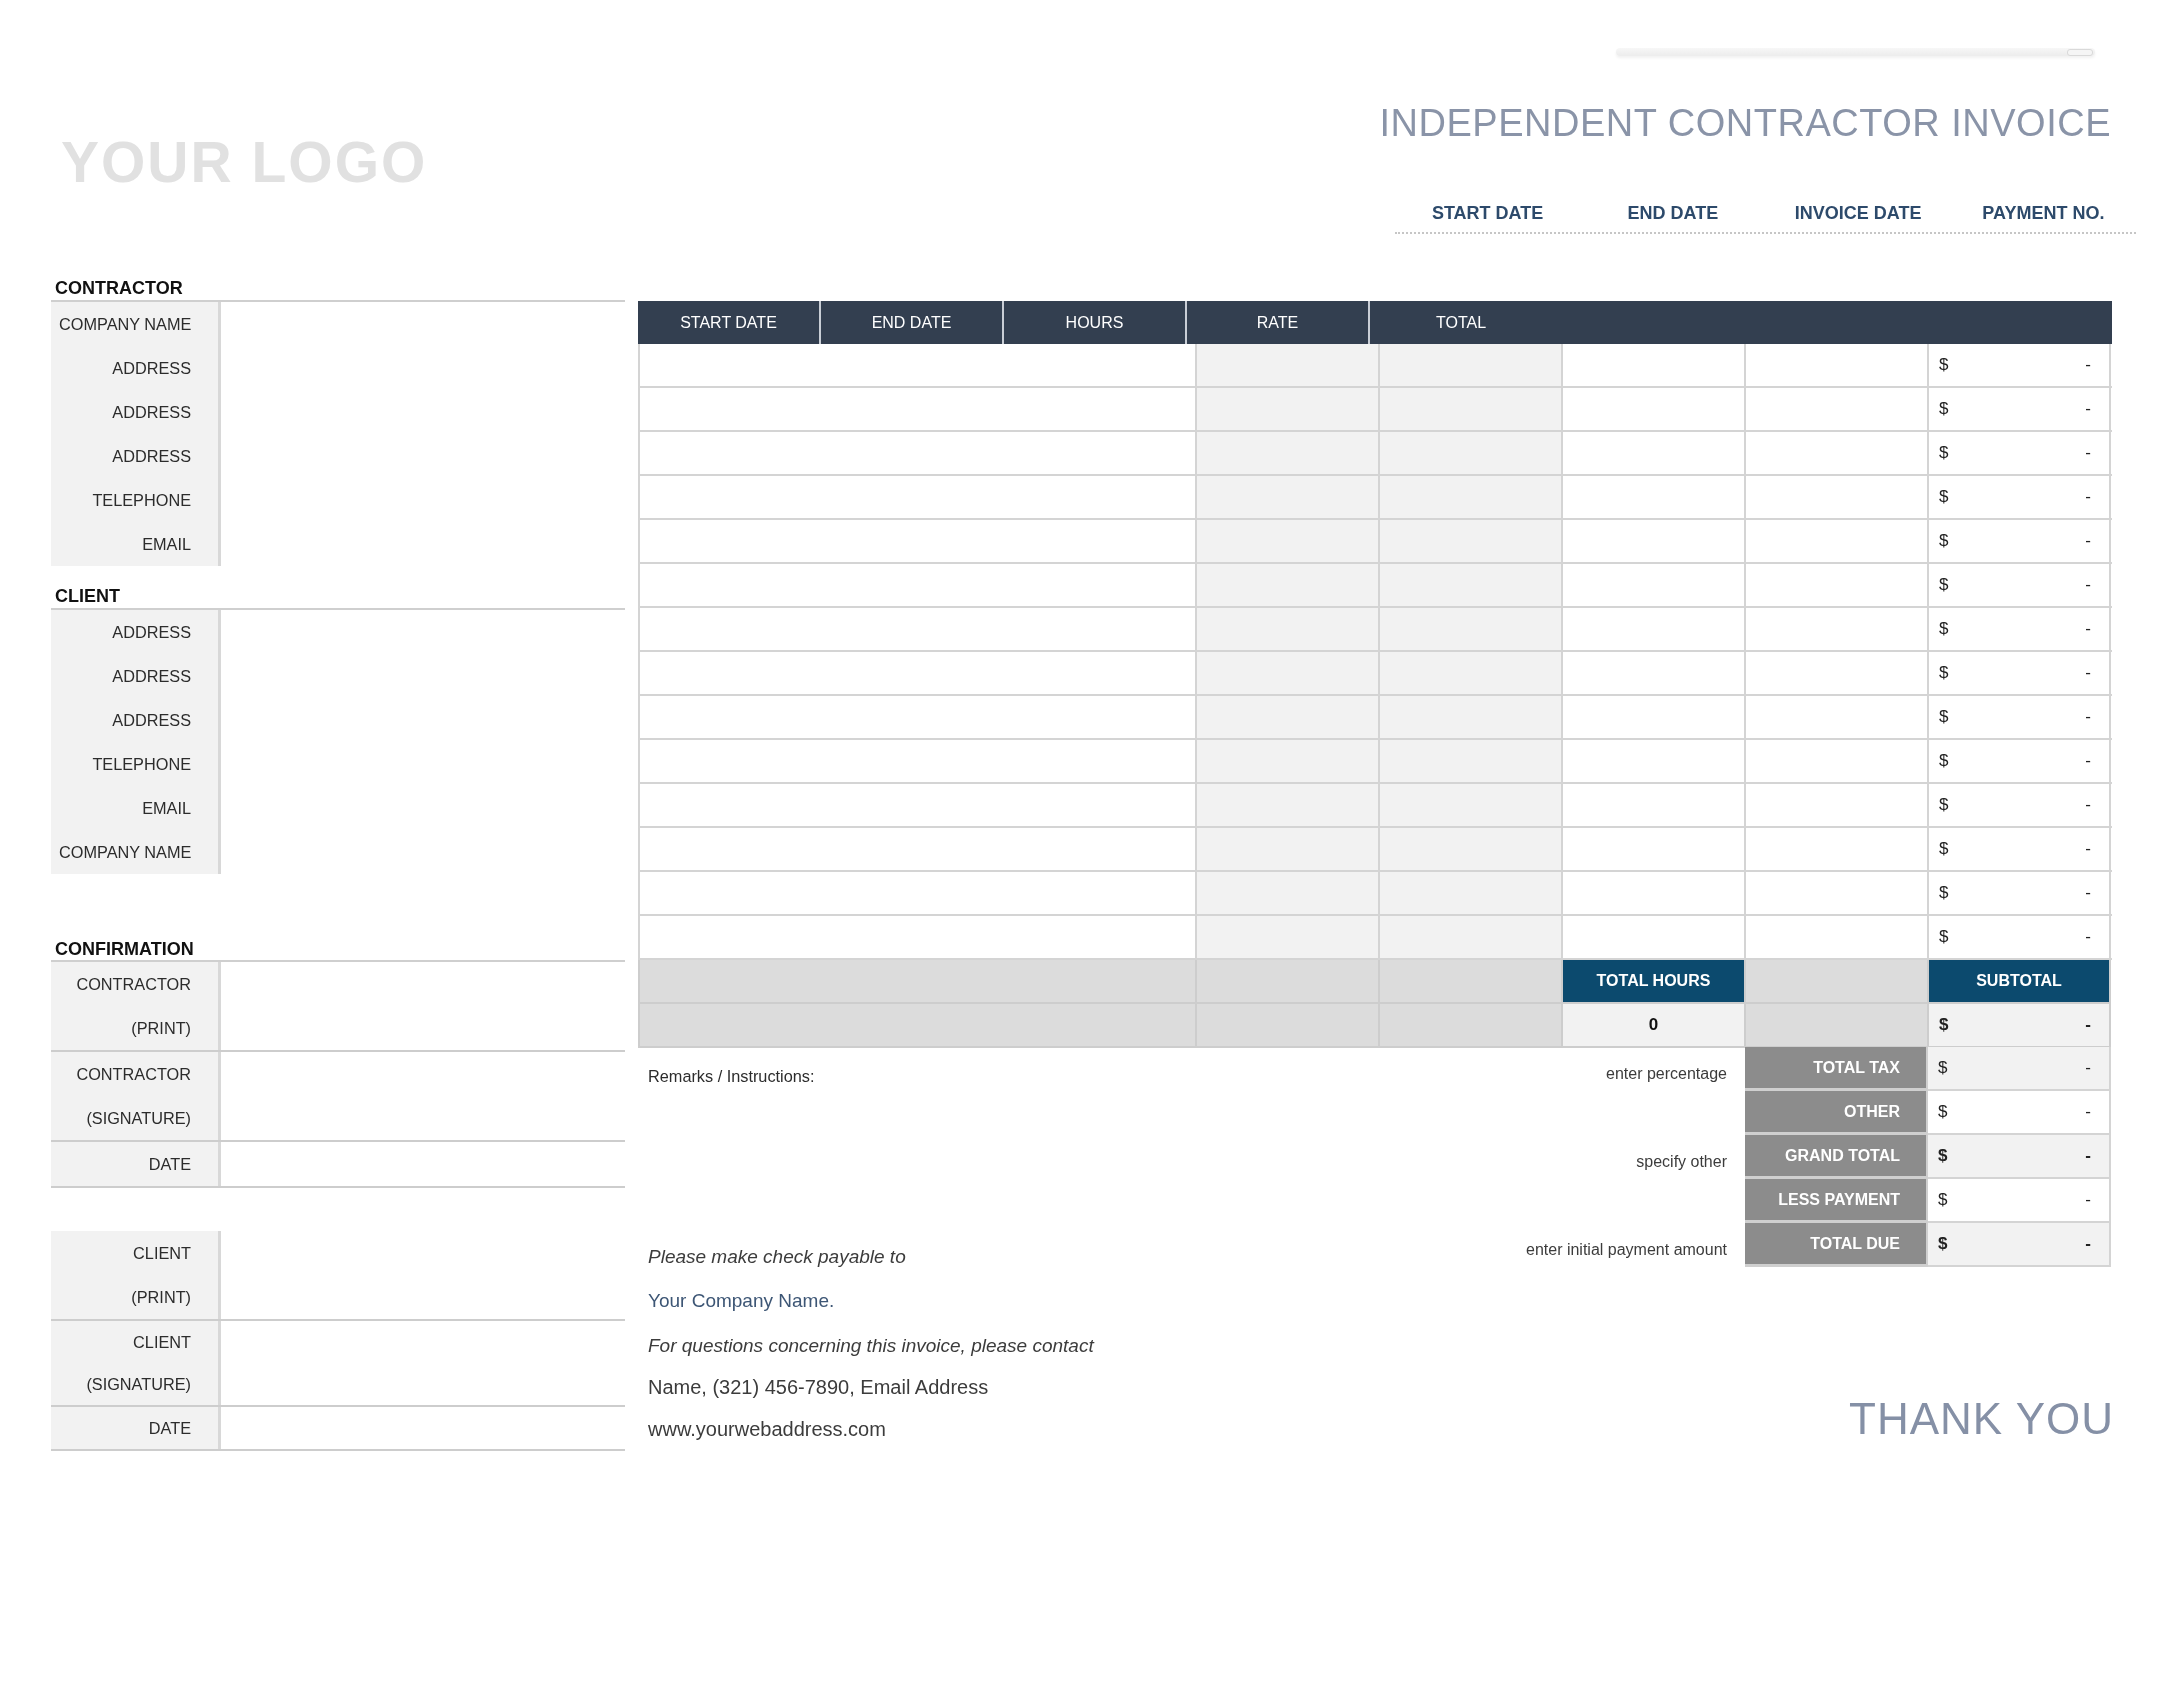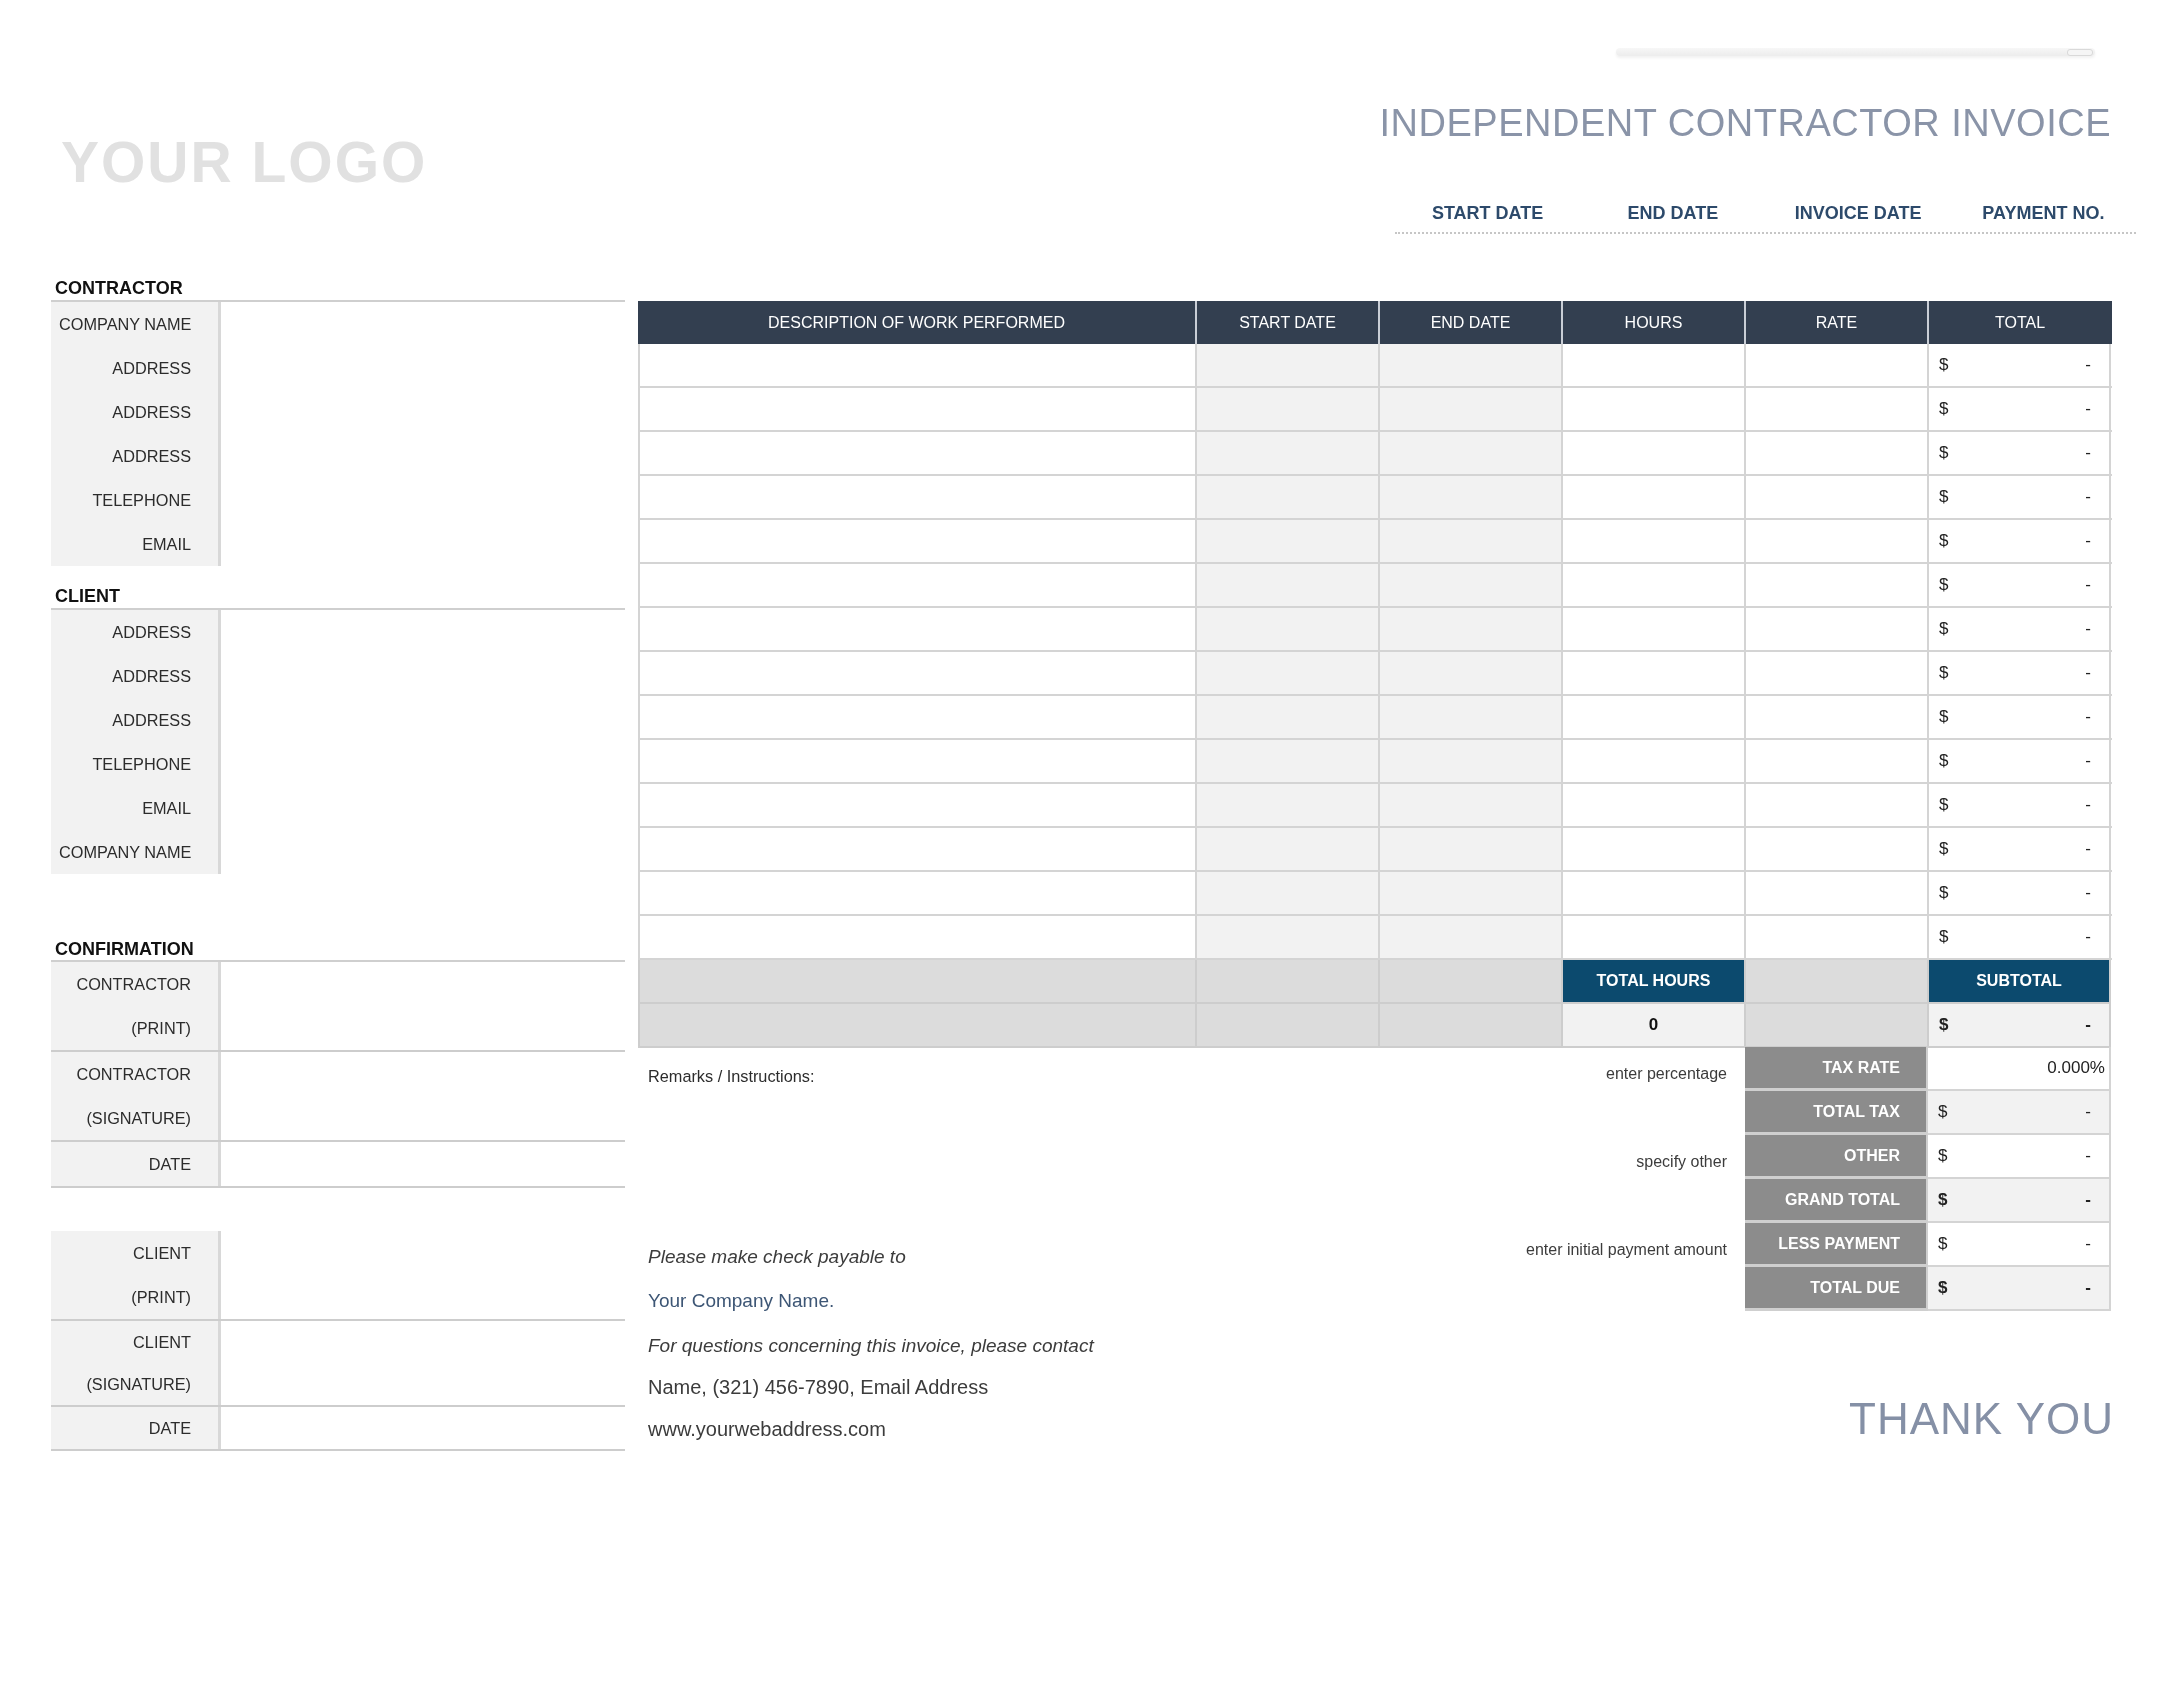--- a/index.html
+++ b/index.html
@@ -193,21 +193,20 @@
   <div class="group">
     <div class="prow" style="height:42px;">
         <div class="lbl" style="line-height:42px;">DATE</div>
         <div class="val"></div>
       </div>
   </div>
 </div>
 
 <div class="abs tbl">
   <div class="trow thead">
-    <div class="c w-desc">DESCRIPTION OF WORK PERFORMED</div>
     <div class="c w-col">START DATE</div>
     <div class="c w-col">END DATE</div>
     <div class="c w-col">HOURS</div>
     <div class="c w-col">RATE</div>
     <div class="c w-total">TOTAL</div>
   </div>
   <div id="rows">
       <div class="trow body-row">
         <div class="c w-desc"></div>
         <div class="c w-col shade"></div>
@@ -391,24 +390,20 @@
 <div class="abs note italic" style="top:1335px;">For questions concerning this invoice, please contact</div>
 <div class="abs note big" style="top:1376px;">Name, (321) 456-7890, Email Address</div>
 <div class="abs note big" style="top:1418px;">www.yourwebaddress.com</div>
 
 <div class="abs hint" style="top:1065px;">enter percentage</div>
 <div class="abs hint" style="top:1153px;">specify other</div>
 <div class="abs hint" style="top:1241px;">enter initial payment amount</div>
 
 <div class="abs summary">
   <div class="srow">
-    <div class="slbl">TAX RATE</div>
-    <div class="sval pct">0.000%</div>
-  </div>
-  <div class="srow">
     <div class="slbl">TOTAL TAX</div>
     <div class="sval shade money">
       <span>$</span>
       <span>-</span>
     </div>
   </div>
   <div class="srow">
     <div class="slbl">OTHER</div>
     <div class="sval money">
       <span>$</span>

